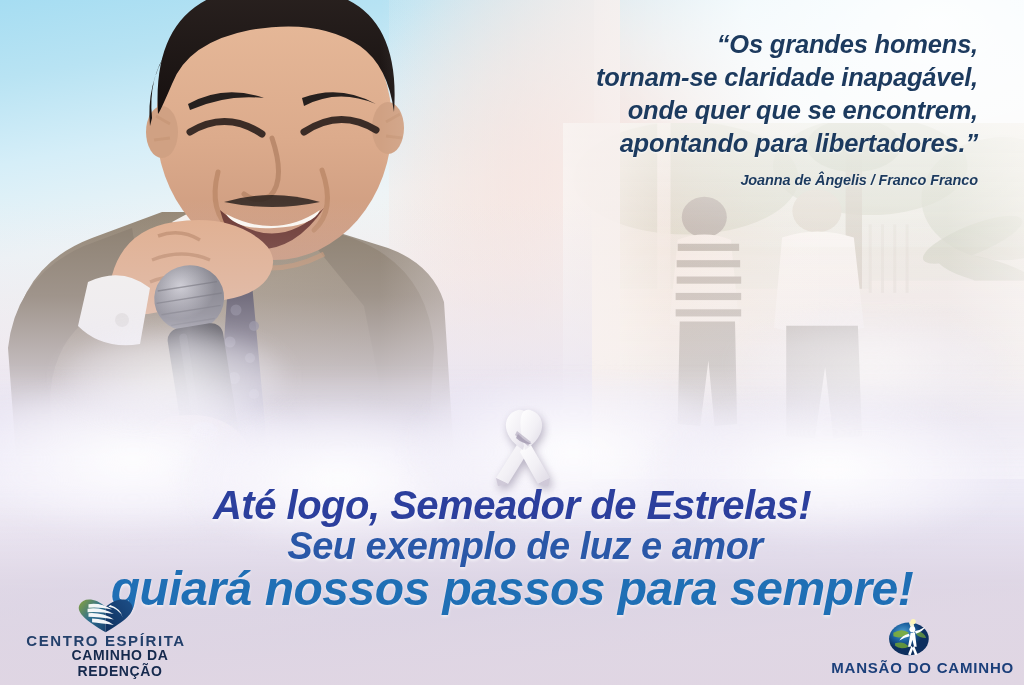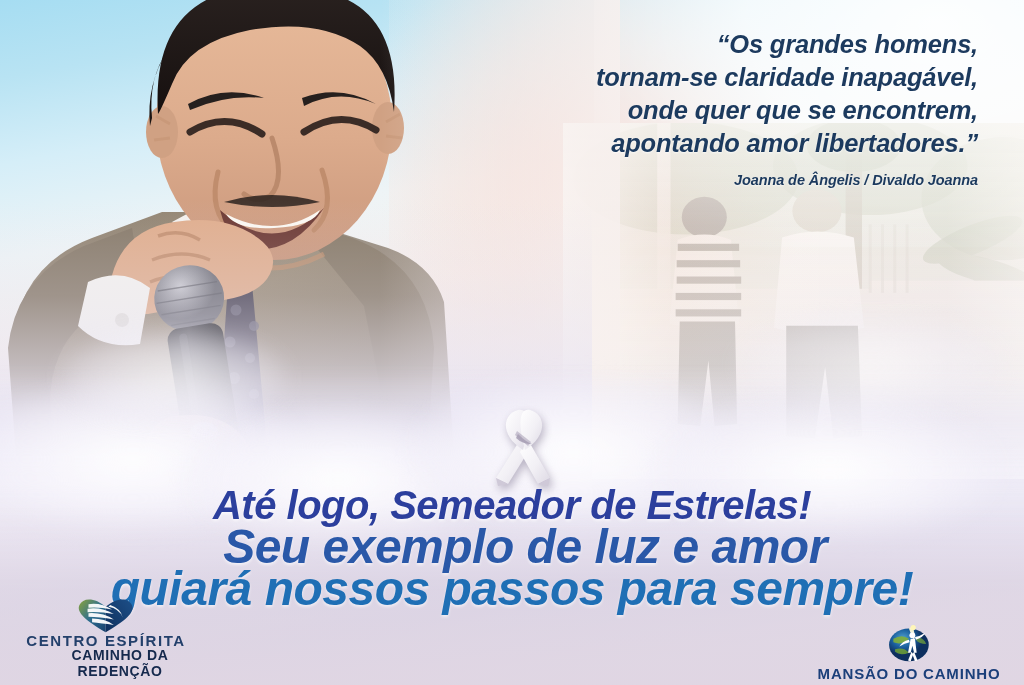--- a/index.html
+++ b/index.html
@@ -153,31 +153,31 @@
   .headline {
     position:absolute; left:0; right:0; top:484px;
     text-align:center;
     font-style:italic;
     font-weight:bold;
     color:#2b3f9e;
     letter-spacing:-0.5px;
     text-shadow:0 2px 3px rgba(255,255,255,0.6);
   }
   .hl1 { font-size:40px; line-height:42px; color:#2c3f9d; }
-  .hl2 { font-size:48px; line-height:41px; color:#2a58a8;padding-left:26px; }
+  .hl2 { font-size:38px; line-height:41px; color:#2a58a8;padding-left:26px; }
   .hl3 { font-size:48px; line-height:43px; color:#1f6fb5; }
 
   
   .logo-left {
     position:absolute; left:6px; bottom:6px; width:200px;
     text-align:center;
   }
   .logo-right {
-    position:absolute; right:10px; bottom:2px; width:210px;
-    text-align:center;
+    position:absolute; right:10px; bottom:8px; width:210px;
+    text-align:right;
   }
   .logo-mark { width:100%; height:38px; display:block; }
   .logo-mark svg { height:38px; display:block; margin:0 auto; }
   .logo-t1 {
     font-size:15px; font-weight:bold; color:#23406b;
     letter-spacing:1.6px; line-height:13px;
   }
   .logo-t2 {
     font-size:14px; font-weight:bold; color:#15294d;
     letter-spacing:0.6px; line-height:16px;margin-left:28px;
@@ -379,23 +379,23 @@
     <div class="cloud" style="left:64%;top:58%;width:34%;height:21%;"></div>
     <div class="cloud" style="left:6%;top:48%;width:22%;height:14%;opacity:0.7;"></div>
     <div class="cloud" style="left:72%;top:46%;width:26%;height:15%;opacity:0.6;"></div>
     <div class="cloud-bottom"></div>
   </div>
 
   <div class="quote">
     <div class="quote-line">“Os grandes homens,</div>
     <div class="quote-line">tornam-se claridade inapagável,</div>
     <div class="quote-line">onde quer que se encontrem,</div>
-    <div class="quote-line">apontando amor libertadores.”</div>
-  </div>
-  <div class="quote-attr">Joanna de Ângelis / Divaldo Joanna</div>
+    <div class="quote-line">apontando para libertadores.”</div>
+  </div>
+  <div class="quote-attr">Joanna de Ângelis / Franco Franco</div>
 
   <div class="ribbon">
     <svg viewBox="0 0 78 82">
       <defs>
         <linearGradient id="rbg" x1="0" y1="0" x2="1" y2="1">
           <stop offset="0%" stop-color="#ffffff"></stop>
           <stop offset="55%" stop-color="#f2f0f5"></stop>
           <stop offset="100%" stop-color="#ddd9e4"></stop>
         </linearGradient>
       </defs>

